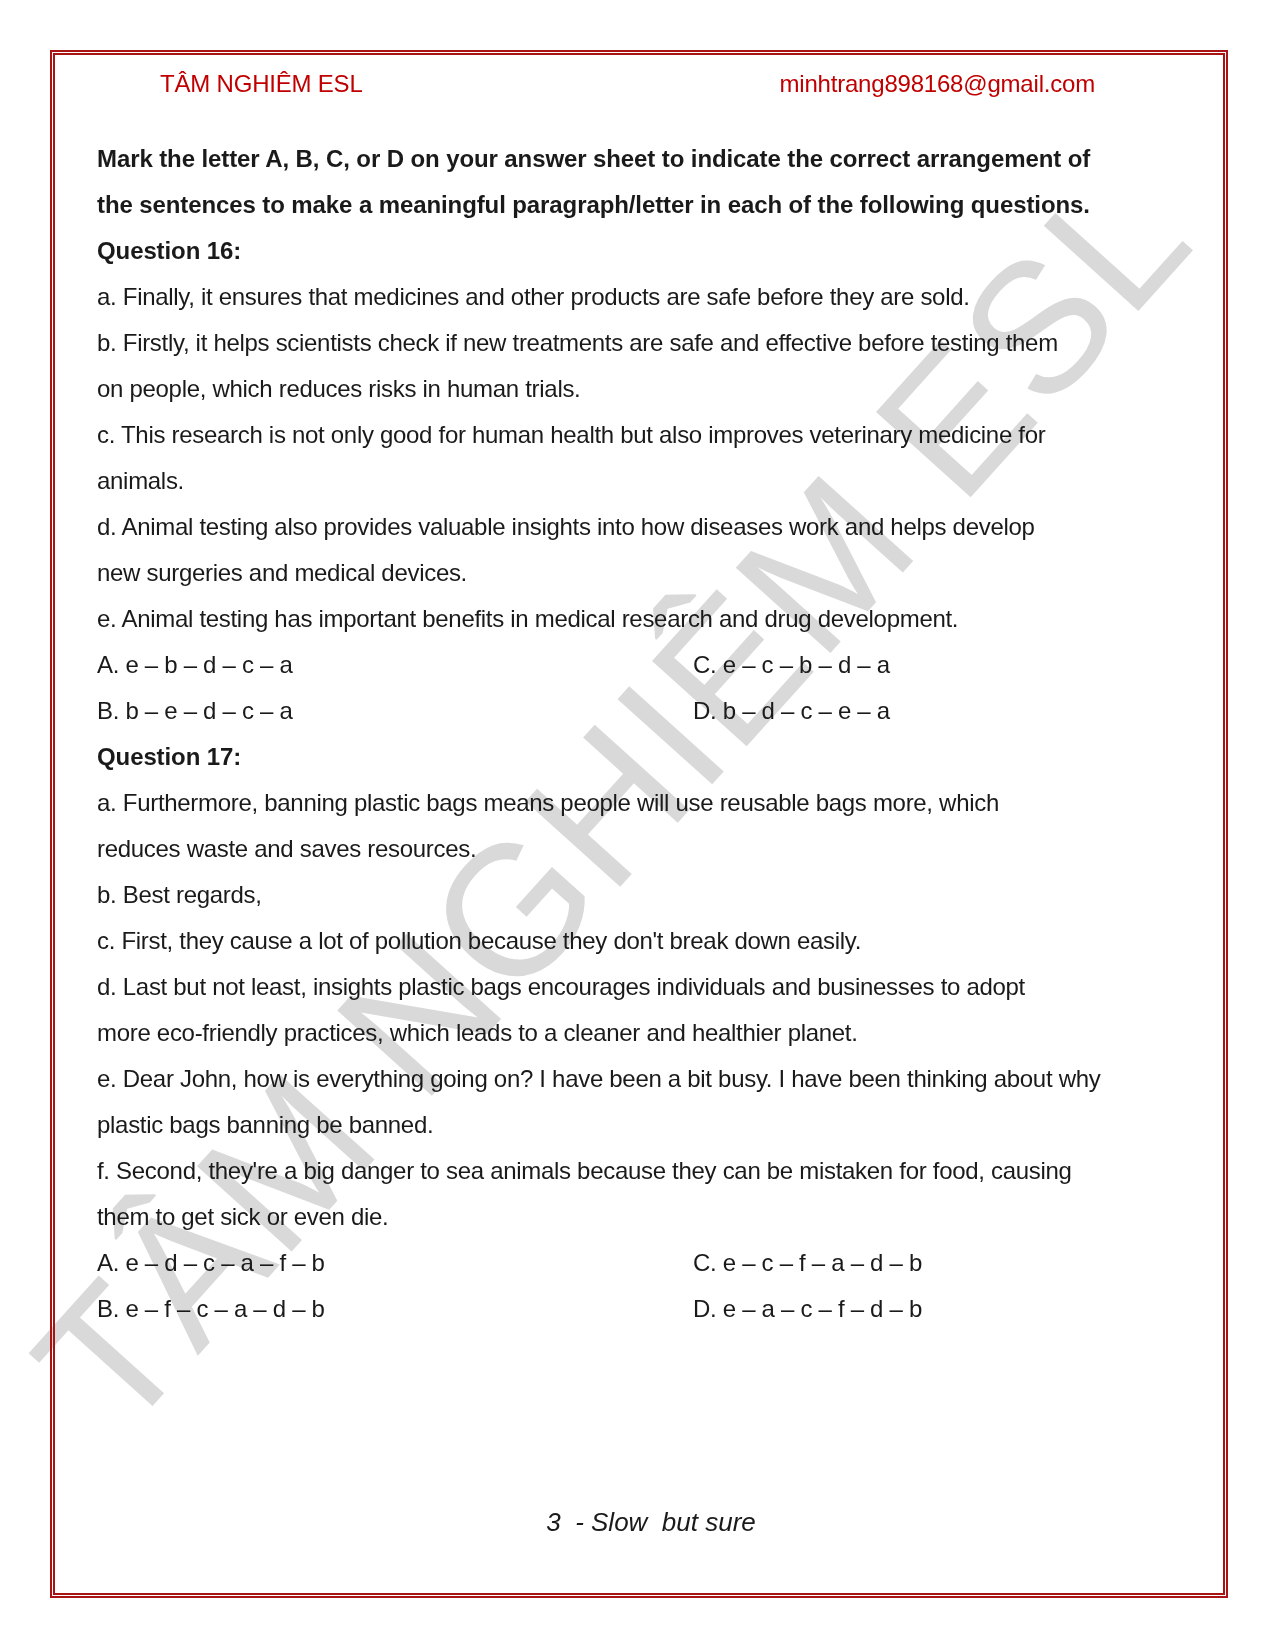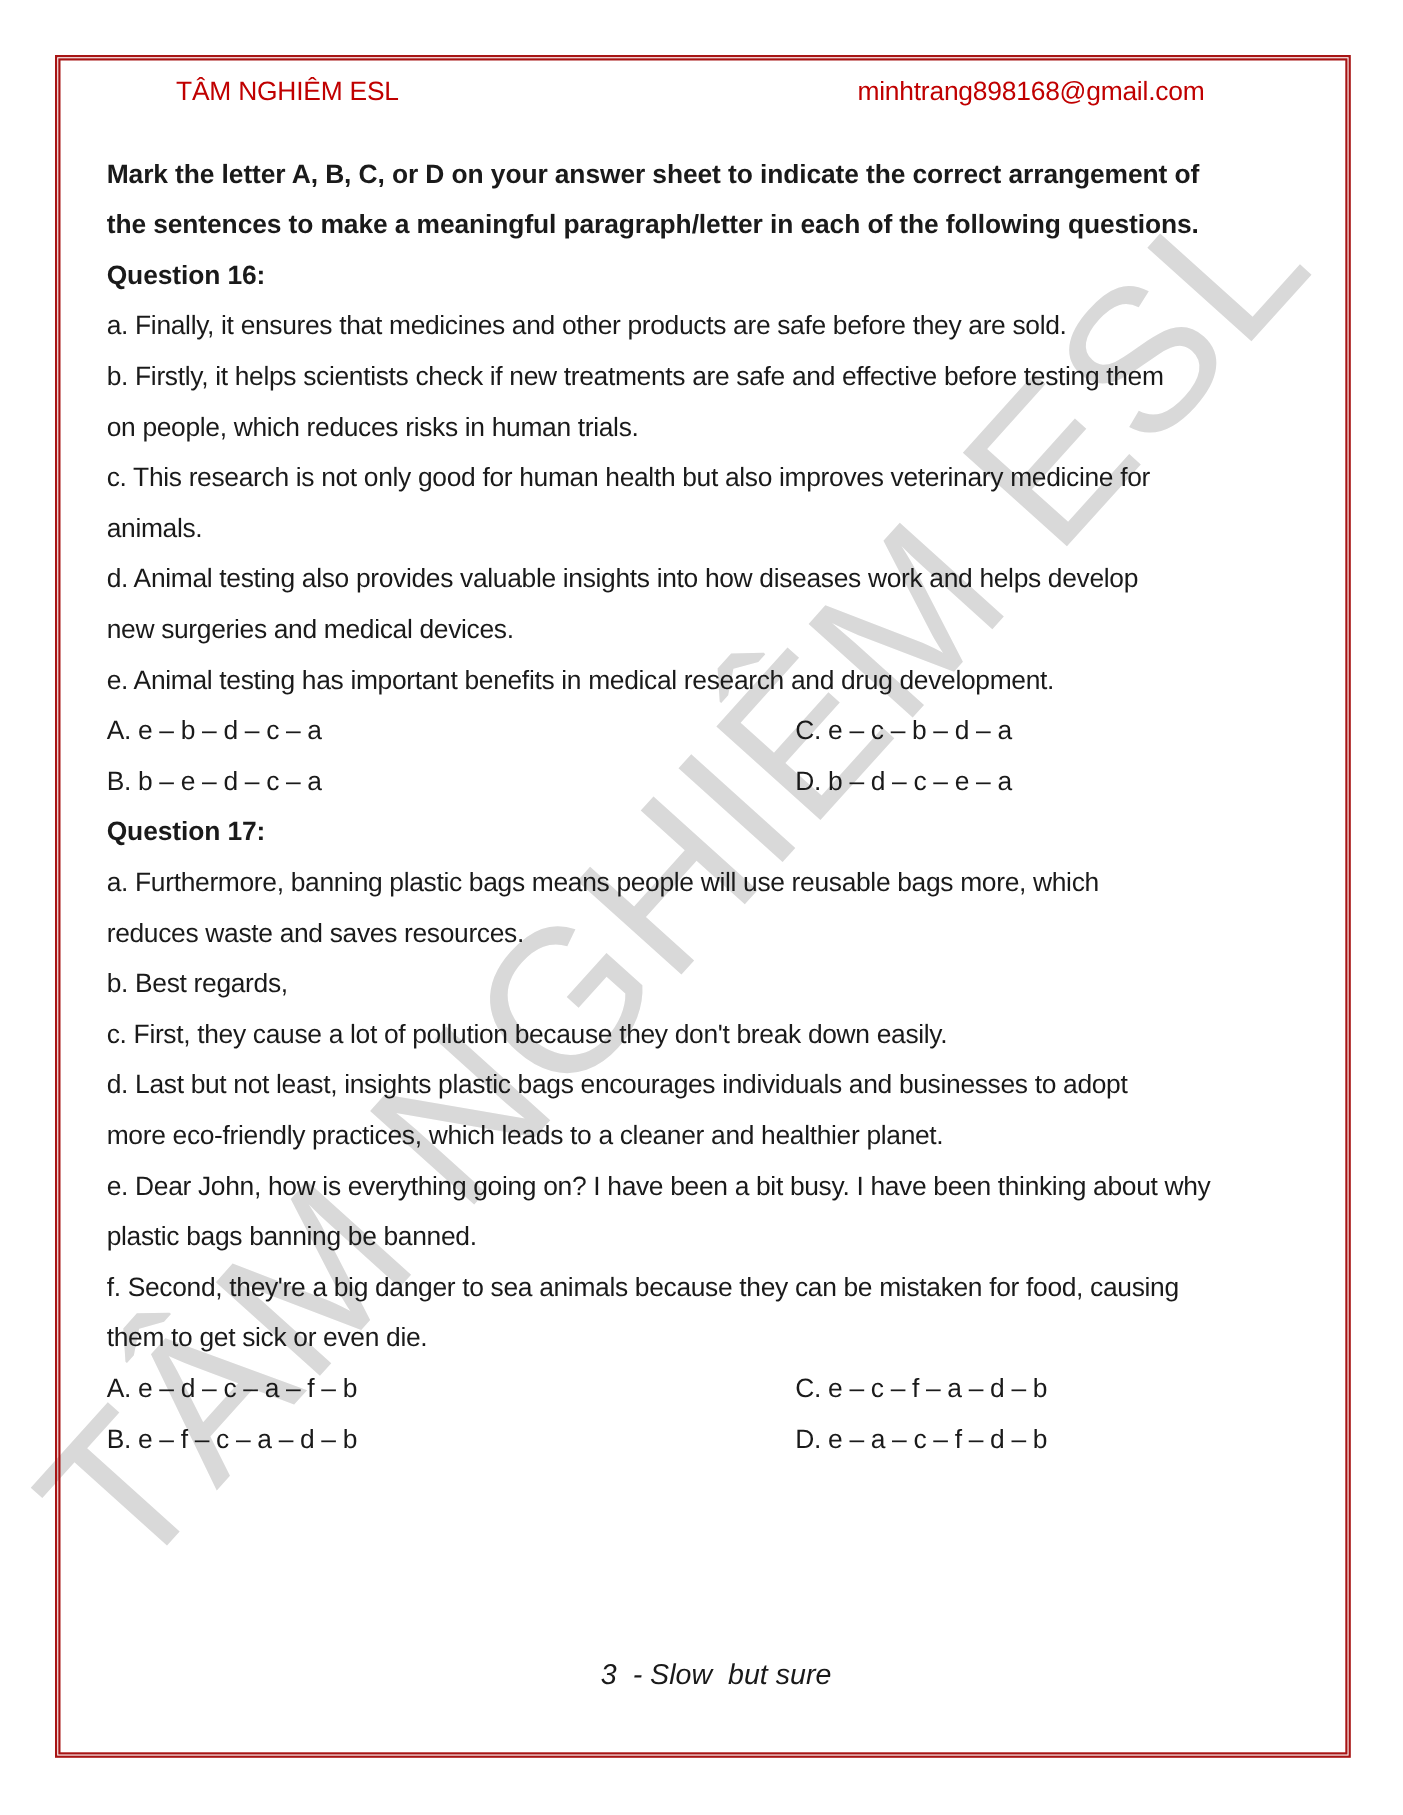--- a/index.html
+++ b/index.html
@@ -24,21 +24,21 @@
   }
   .header .brand,.header .email{color:#c00000;}
   .content{
     position:absolute;left:97px;top:136px;width:1080px;z-index:1;
   }
   .line{
     height:46px;line-height:46px;font-size:24px;letter-spacing:-0.3px;
     white-space:nowrap;
   }
   .bold{font-weight:bold;letter-spacing:-0.1px;}
-  .opt-row{display:grid;grid-template-columns:596px auto;gap:30px;}
+  .opt-row{display:grid;grid-template-columns:596px auto;}
   .footer{
     position:absolute;left:50px;top:1502px;width:1178px;z-index:1;
     text-align:center;font-size:26px;font-style:italic;white-space:pre;
     line-height:40px;
     margin-left:12px;
   }
 </style>
 </head>
 <body>
 

